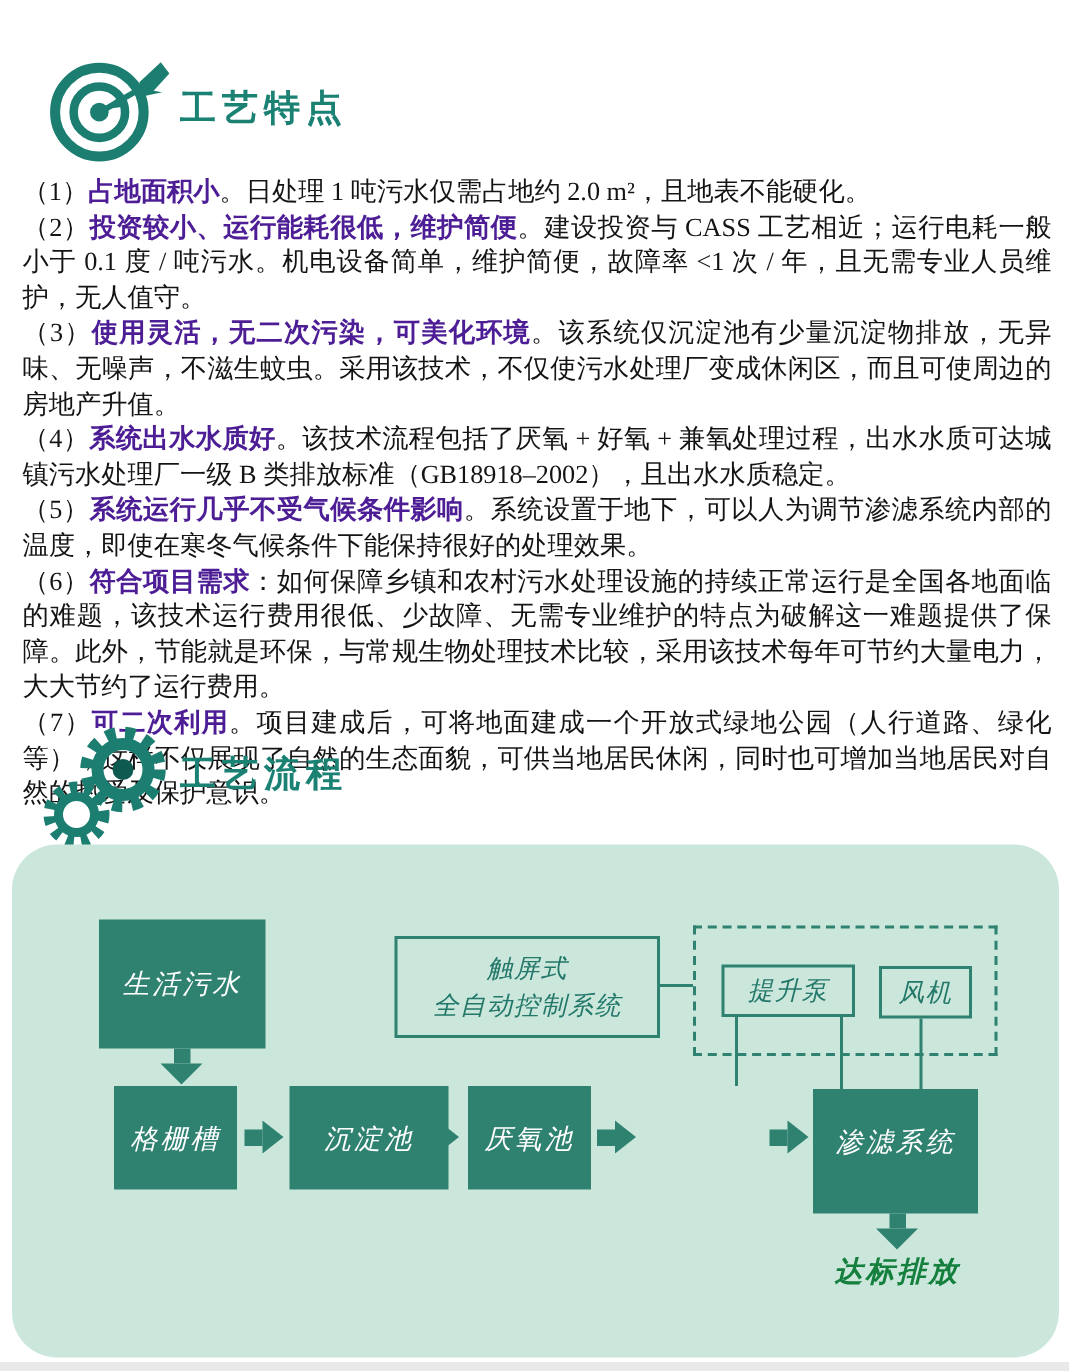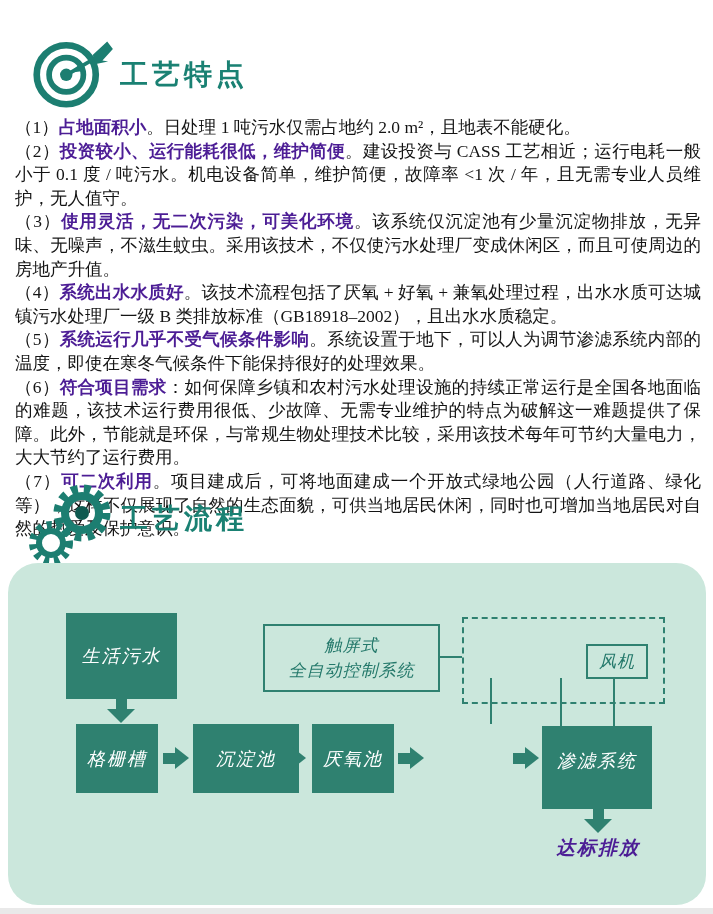--- a/index.html
+++ b/index.html
@@ -1,21 +1,21 @@
 <!DOCTYPE html>
 <html><head>
 <meta charset="utf-8">
 <style>
   html,body{margin:0;padding:0;background:#ffffff;}
   .page{position:relative;width:713px;height:914px;background:#ffffff;overflow:hidden;
         font-family:"Liberation Sans","DejaVu Sans",sans-serif;}
 
   
   .sec-icon{position:absolute;}
-  .sec-title{position:absolute;left:120px;font-size:28px;font-weight:bold;
+  .sec-title{position:absolute;left:120px;font-size:24px;font-weight:bold;
              color:#1a8173;letter-spacing:4px;}
 
   
   .features-text{position:absolute;left:15px;top:116px;width:686px;
                  font-family:"Liberation Serif","DejaVu Serif",serif;
                  font-size:17.5px;line-height:23.6px;color:#141414;
                  text-align:justify;}
   .feat-item{margin:0;}
   .hl{color:#4c1d95;font-family:"Liberation Sans","DejaVu Sans",sans-serif;
       font-weight:bold;}
@@ -35,21 +35,21 @@
 
   .arr-down{position:absolute;display:flex;flex-direction:column;align-items:center;}
   .arr-down .shaft{width:11px;height:10px;background:#2f8170;}
   .arr-down .head{width:0;height:0;border-left:14px solid transparent;
                   border-right:14px solid transparent;border-top:14px solid #2f8170;}
   .arr-right{position:absolute;display:flex;align-items:center;}
   .arr-right .shaft{width:12px;height:11px;background:#2f8170;}
   .arr-right .head{width:0;height:0;border-top:11px solid transparent;
                    border-bottom:11px solid transparent;border-left:14px solid #2f8170;}
 
-  .outflow-label{position:absolute;color:#4c1d95;font-weight:bold;font-size:19px;
+  .outflow-label{position:absolute;color:#15803d;font-weight:bold;font-size:19px;
                  letter-spacing:2px;text-align:center;}
   .bottom-strip{position:absolute;left:0;top:908px;width:713px;height:6px;background:#e9e9e9;}
 </style>
 </head>
 <body>
 
 <div class="page">
 
   <svg class="sec-icon" style="left:28px;top:30px;" width="86" height="80" viewBox="0 0 90 84">
     <circle cx="40" cy="47" r="31" fill="none" stroke="#1c7e71" stroke-width="7"></circle>
@@ -90,20 +90,21 @@
     </div>
 
     <div class="outline-box" style="left:255px;top:61px;width:173px;height:64px;">
       <div>触屏式</div>
       <div>全自动控制系统</div>
     </div>
 
     <div class="hline" style="left:432px;top:93px;width:22px;"></div>
 
     <div class="dashed-box" style="left:454px;top:54px;width:199px;height:83px;"></div>
+    <div class="outline-box" style="left:473px;top:80px;width:85px;height:31px;">提升泵</div>
     <div class="outline-box" style="left:578px;top:81px;width:58px;height:31px;">风机</div>
 
     <div class="vline" style="left:482px;top:115px;height:46px;"></div>
     <div class="vline" style="left:552px;top:115px;height:48px;"></div>
     <div class="vline" style="left:605px;top:116px;height:47px;"></div>
 
     <div class="solid-box" style="left:68px;top:161px;width:82px;height:69px;">格栅槽</div>
     <div class="solid-box" style="left:185px;top:161px;width:106px;height:69px;">沉淀池</div>
     <div class="solid-box" style="left:304px;top:161px;width:82px;height:69px;">厌氧池</div>
     <div class="solid-box" style="left:534px;top:163px;width:110px;height:83px;padding-bottom:14px;box-sizing:border-box;">渗滤系统</div>

